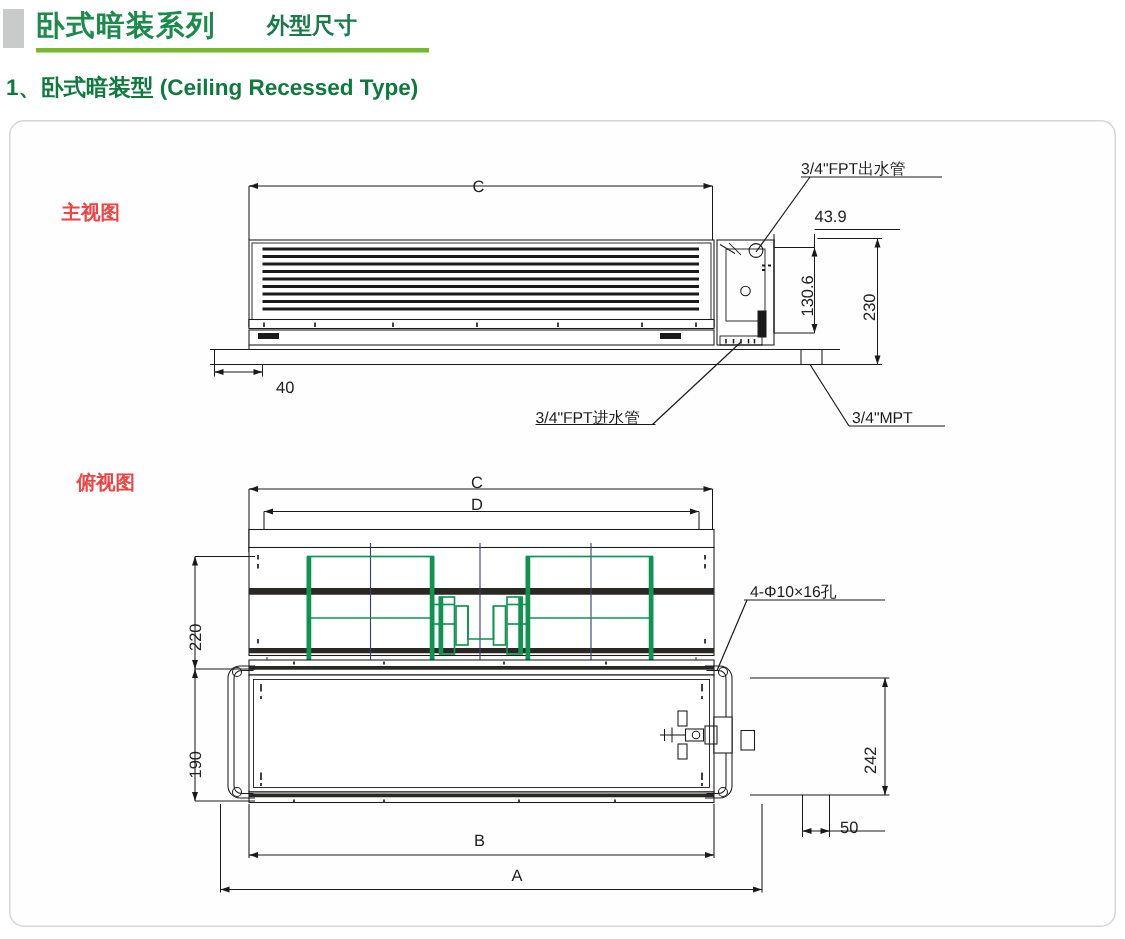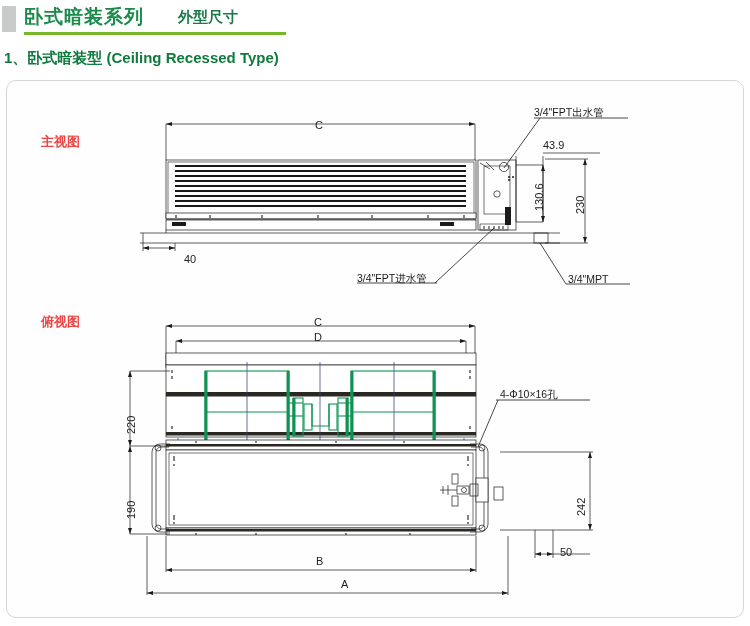--- a/index.html
+++ b/index.html
@@ -115,21 +115,21 @@
   <div id="header-title-main">卧式暗装系列</div>
   <div id="header-title-sub">外型尺寸</div>
   <div id="header-rule"></div>
 </div>
 
 <div id="section-heading">1、卧式暗装型 (Ceiling Recessed Type)</div>
 
 <div id="drawing-frame"></div>
 
 <div class="viewlabel" style="left:41px; top:133px;">主视图</div>
-<div class="viewlabel" style="left:41px; top:313px;">俯视图</div>
+<div class="viewlabel" style="left:51px; top:313px;">俯视图</div>
 
 <div class="dimtext" style="left:315px; top:119px;">C</div>
 <div class="dimtext" style="left:149px; top:253px;margin-left:35px;">40</div>
 <div class="dimtext" style="left:543px; top:139px;">43.9</div>
 <div class="vlabel" style="left:519px; top:185px; width:40px;">130.6</div>
 <div class="vlabel" style="left:560px; top:188px; width:40px;">230</div>
 
 <div class="calloutlabel" style="left:534px; top:106px;">3/4"FPT出水管</div>
 <div class="calloutlabel" style="left:357px; top:272px;">3/4"FPT进水管</div>
 <div class="calloutlabel" style="left:568px; top:273px;">3/4"MPT</div>

